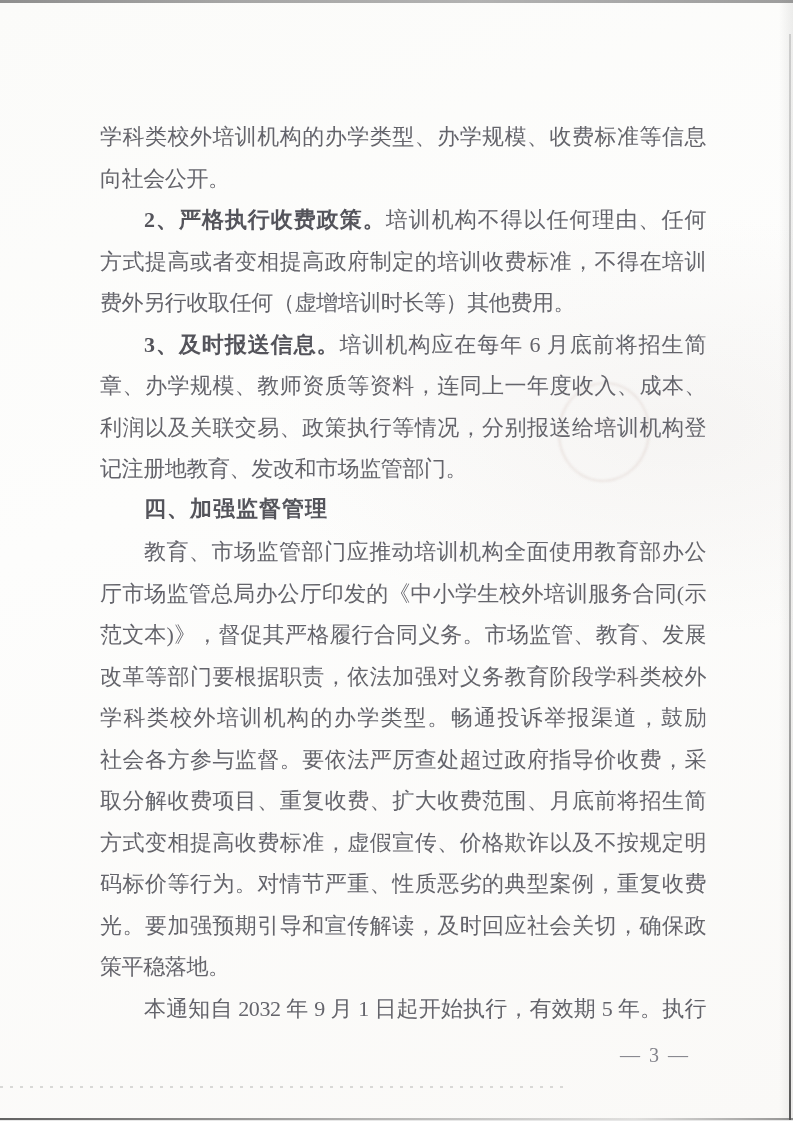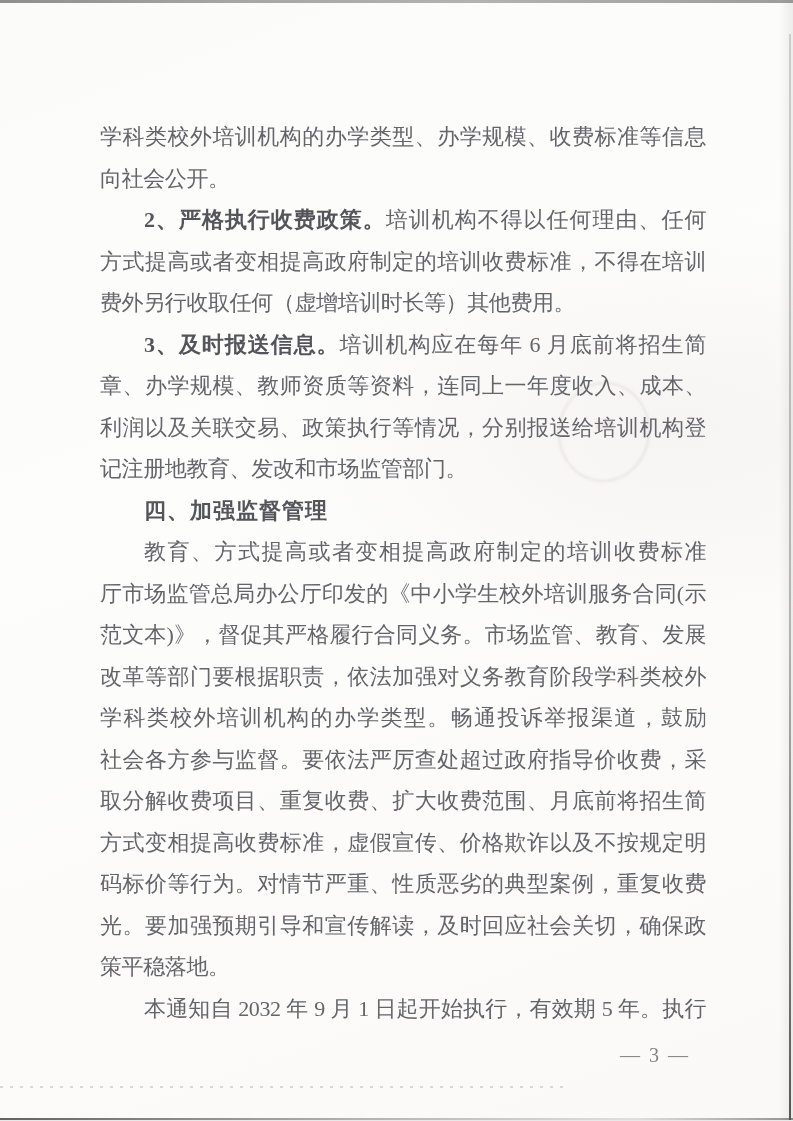--- a/index.html
+++ b/index.html
@@ -55,21 +55,21 @@
   .line{
     height:41.5px;line-height:41.5px;
     font-size:22px;letter-spacing:-0.4px;
     color:#64646b;
     white-space:normal;overflow:visible;
   }
   .line.j{text-align:justify;text-align-last:justify;}
   .line.ind{padding-left:44px;}
   .line .b{font-weight:bold;color:#54545b;}
   .line.heading{
-    font-family:Liberation Sans, sans-serif;
+    font-family:Liberation Mono, monospace;
     font-weight:bold;color:#4e4e55;letter-spacing:1px;
   }
   .page-number{
     position:absolute;left:596px;top:1040px;width:118px;height:30px;
     line-height:30px;text-align:center;
     font-size:20px;color:#82828a;letter-spacing:2px;
   }
 </style>
 </head>
 <body>
@@ -85,21 +85,21 @@
       <div class="line j"><span>学科类校外培训机构的办学类型、办学规模、收费标准等信息</span></div>
       <div class="line"><span>向社会公开。</span></div>
       <div class="line j ind"><span class="b">2、严格执行收费政策。</span><span>培训机构不得以任何理由、任何</span></div>
       <div class="line j"><span>方式提高或者变相提高政府制定的培训收费标准，不得在培训</span></div>
       <div class="line"><span>费外另行收取任何（虚增培训时长等）其他费用。</span></div>
       <div class="line j ind"><span class="b">3、及时报送信息。</span><span>培训机构应在每年 6 月底前将招生简</span></div>
       <div class="line j"><span>章、办学规模、教师资质等资料，连同上一年度收入、成本、</span></div>
       <div class="line j"><span>利润以及关联交易、政策执行等情况，分别报送给培训机构登</span></div>
       <div class="line"><span>记注册地教育、发改和市场监管部门。</span></div>
       <div class="line ind heading"><span class="b">四、加强监督管理</span></div>
-      <div class="line j ind"><span>教育、方式提高或者变相提高政府制定的培训收费标准</span></div>
+      <div class="line j ind"><span>教育、市场监管部门应推动培训机构全面使用教育部办公</span></div>
       <div class="line j"><span>厅市场监管总局办公厅印发的《中小学生校外培训服务合同(示</span></div>
       <div class="line j"><span>范文本)》，督促其严格履行合同义务。市场监管、教育、发展</span></div>
       <div class="line j"><span>改革等部门要根据职责，依法加强对义务教育阶段学科类校外</span></div>
       <div class="line j"><span>学科类校外培训机构的办学类型。畅通投诉举报渠道，鼓励</span></div>
       <div class="line j"><span>社会各方参与监督。要依法严厉查处超过政府指导价收费，采</span></div>
       <div class="line j"><span>取分解收费项目、重复收费、扩大收费范围、月底前将招生简</span></div>
       <div class="line j"><span>方式变相提高收费标准，虚假宣传、价格欺诈以及不按规定明</span></div>
       <div class="line j"><span>码标价等行为。对情节严重、性质恶劣的典型案例，重复收费</span></div>
       <div class="line j"><span>光。要加强预期引导和宣传解读，及时回应社会关切，确保政</span></div>
       <div class="line"><span>策平稳落地。</span></div>

